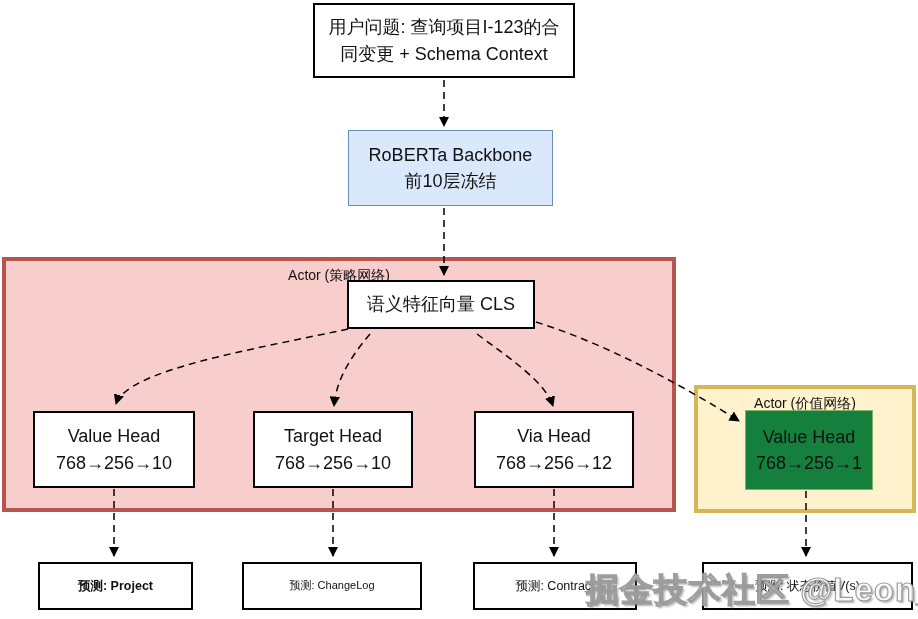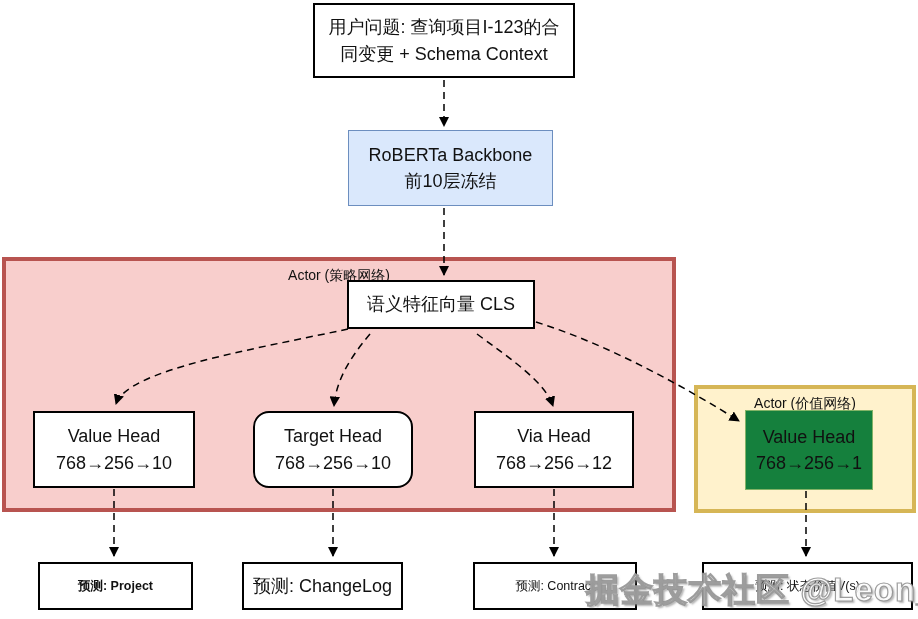--- a/index.html
+++ b/index.html
@@ -24,25 +24,25 @@
     font-size:33px; font-weight:bold; letter-spacing:1px;
     color:rgba(255,255,255,0.88);
     -webkit-text-stroke:1.2px rgba(140,140,140,0.85);
     text-shadow:2px 2px 2px rgba(120,120,120,0.55);
   }
   
   #n-input    { left:313px; top:3px;   width:262px; height:75px; }
   #n-backbone { left:348px; top:130px; width:205px; height:76px; }
   #n-cls      { left:347px; top:280px; width:188px; height:49px; }
   #n-anchor   { left:33px;  top:411px; width:162px; height:77px; }
-  #n-target   { left:253px; top:411px; width:160px; height:77px;border-radius:16px; }
+  #n-target   { left:253px; top:411px; width:160px; height:77px; }
   #n-via      { left:474px; top:411px; width:160px; height:77px; }
   #n-value    { left:745px; top:410px; width:128px; height:80px; }
   #n-pred0    { left:38px;  top:562px; width:155px; height:48px; font-size:12.5px;font-weight:bold; }
-  #n-pred1    { left:242px; top:562px; width:161px; height:48px; font-size:18px; }
+  #n-pred1    { left:242px; top:562px; width:180px; height:48px; font-size:11px; }
   #n-pred2    { left:473px; top:562px; width:164px; height:48px; font-size:12.5px; }
   #n-pred3    { left:702px; top:562px; width:211px; height:48px; font-size:12.5px; }
 </style>
 </head>
 <body>
 
 <div class="canvas">
 
   <div class="region region-actor">
     <div class="region-label">Actor (策略网络)</div>

